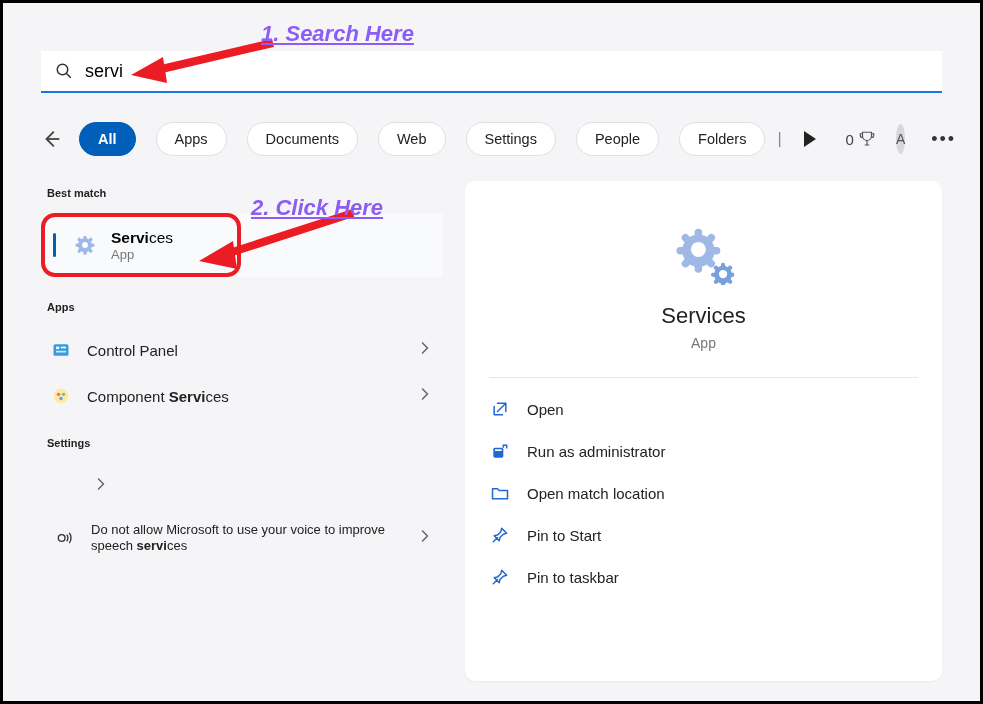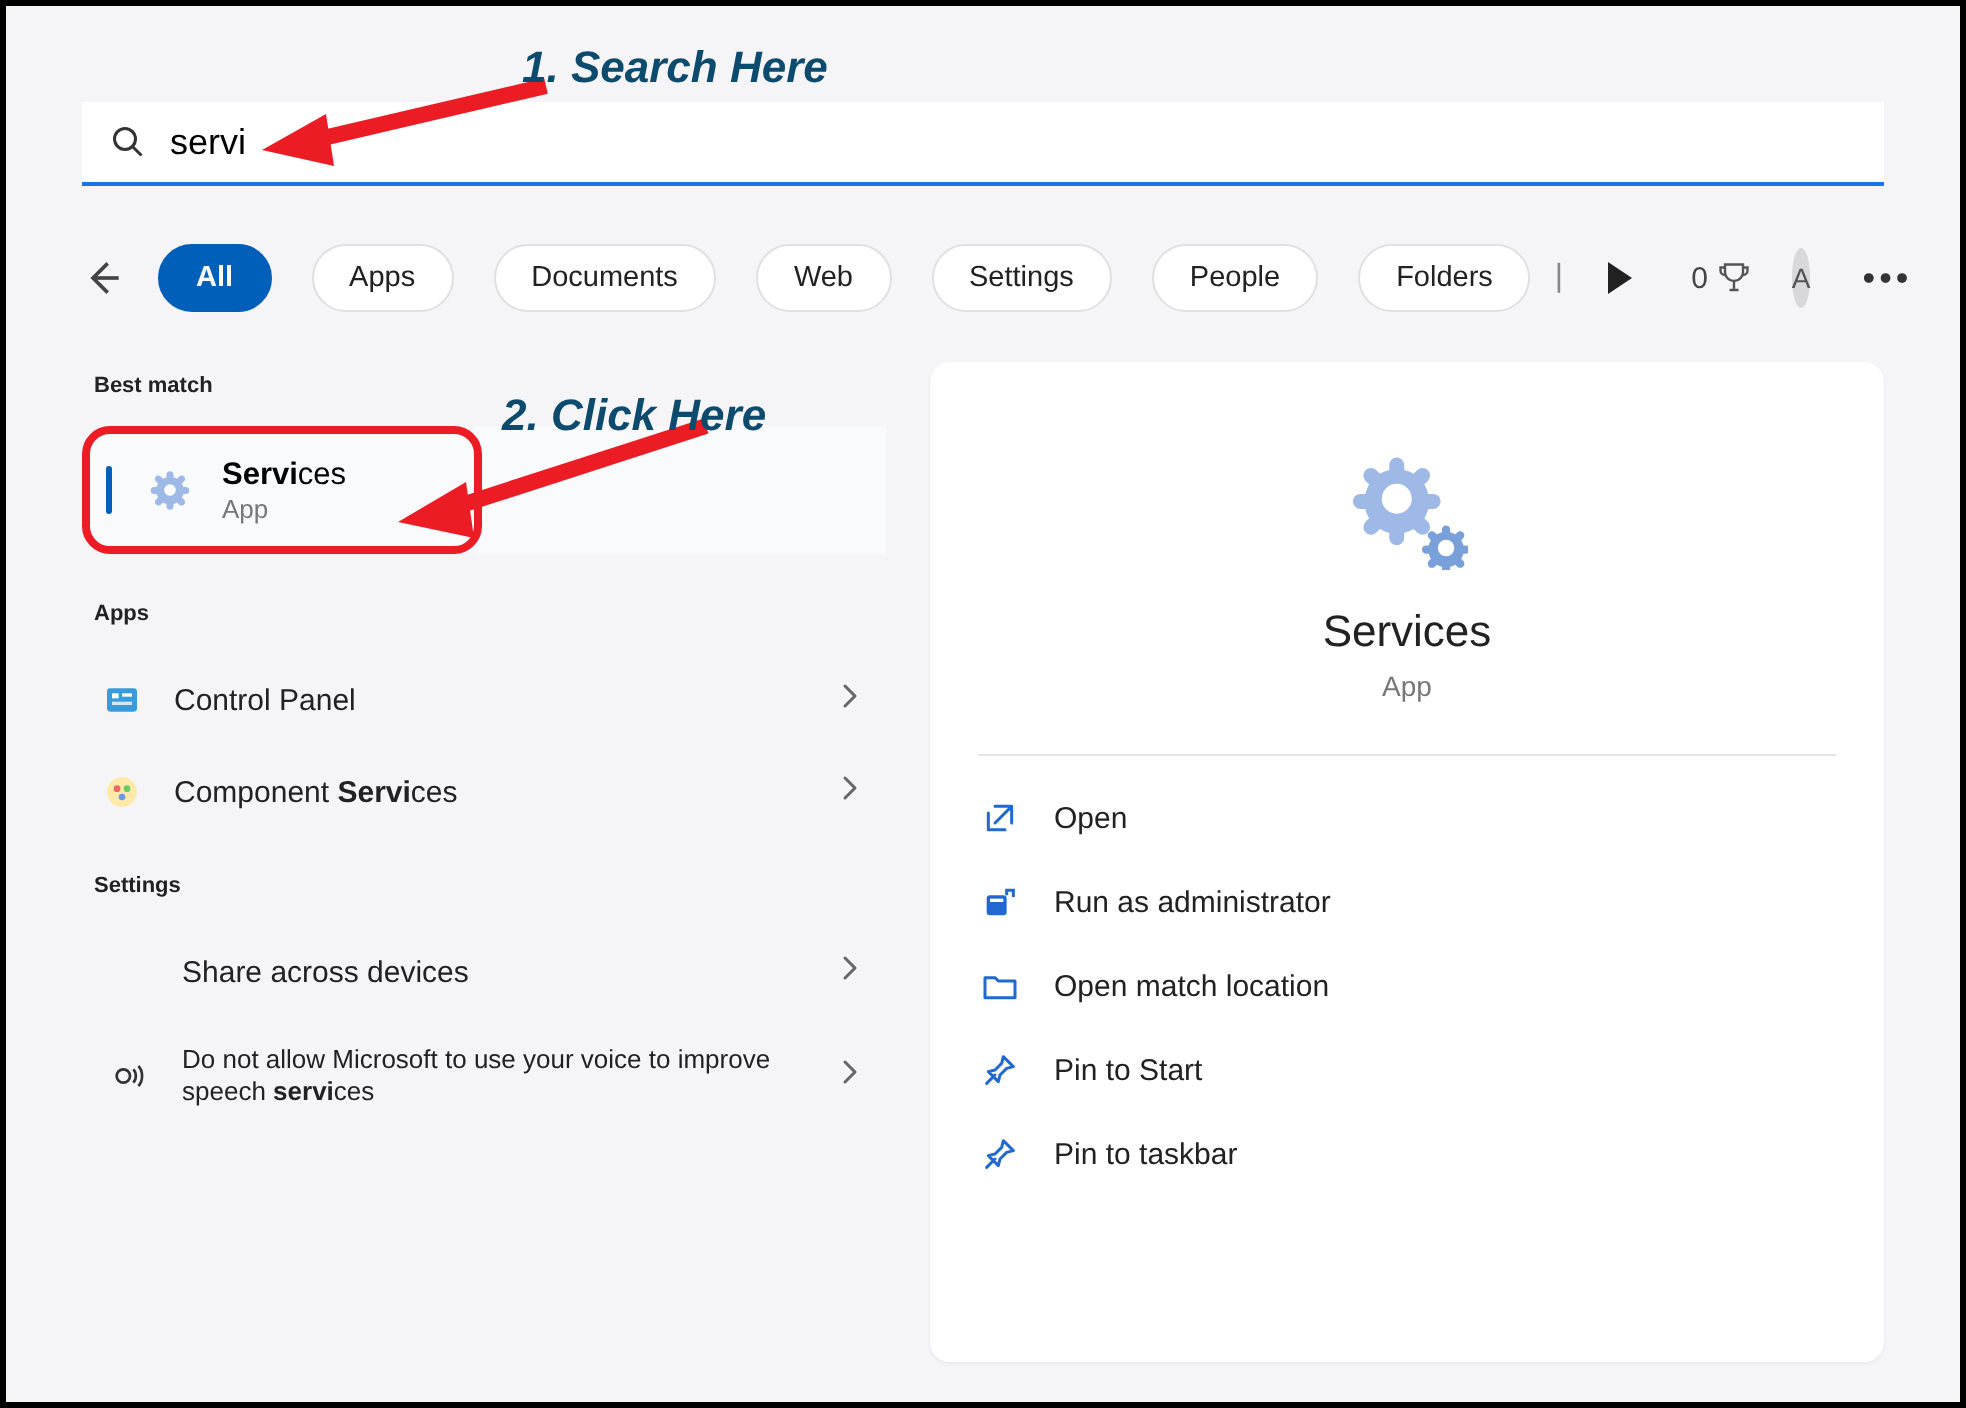--- a/index.html
+++ b/index.html
@@ -1,20 +1,20 @@
 <!DOCTYPE html>
 <html><head>
 <meta charset="utf-8">
 <style>
   * { box-sizing: border-box; margin: 0; padding: 0; font-family: "Segoe UI", Arial, sans-serif; }
   html, body { width: 983px; height: 704px; overflow: hidden; }
   body { border: 3px solid #000; background: #f5f5f7; position: relative; }
 
   
-  .ann { position: absolute; font-weight: 700; font-style: italic; color: #0c4a6e; font-size: 22px; z-index: 50; }
+  .ann { position: absolute; font-weight: 700; font-style: italic; color: #8b5cf6; font-size: 22px; z-index: 50; text-decoration: underline; }
   .ann1 { top: 18px; left: 258px; }
   .ann2 { top: 192px; left: 248px; }
   .arrow { position: absolute; z-index: 49; }
 
   
   .searchwrap { position: absolute; top: 48px; left: 38px; right: 38px; height: 42px; background:#fff; border-bottom: 2px solid #1a73e8; display:flex; align-items:center; padding:0 14px; }
   .searchwrap .mg { width:18px; height:18px; margin-right:12px; color:#333; }
   .searchwrap input { flex:1; border:none; outline:none; font-size:18px; background:transparent; }
   @keyframes blink { 50% { opacity:0; } }
 
@@ -170,21 +170,20 @@
           <div class="chev"><svg viewBox="0 0 24 24" width="20" height="20">
               <path fill="none" stroke="currentColor" stroke-width="1.8" stroke-linecap="round" stroke-linejoin="round" d="M9 6l6 6-6 6"></path>
             </svg></div>
         </div>
       </div>
 
     <div class="section-h" style="margin-top:18px;">Settings</div>
     <div id="settings-list">
         <div class="row indent">
           <div class="ic"></div>
-          <div class="label">Share across devices<b></b></div>
           <div class="chev"><svg viewBox="0 0 24 24" width="20" height="20">
               <path fill="none" stroke="currentColor" stroke-width="1.8" stroke-linecap="round" stroke-linejoin="round" d="M9 6l6 6-6 6"></path>
             </svg></div>
         </div>
         <div class="row indent has-ic two" style="height: 58px;">
           <div class="ic">
             <svg viewBox="0 0 24 24" width="20" height="20">
               <circle cx="8" cy="12" r="4" fill="none" stroke="#333" stroke-width="1.6"></circle>
               <path d="M14 8c2 2 2 6 0 8 M17 6c3 3 3 9 0 12" stroke="#333" stroke-width="1.6" fill="none"></path>
             </svg>

